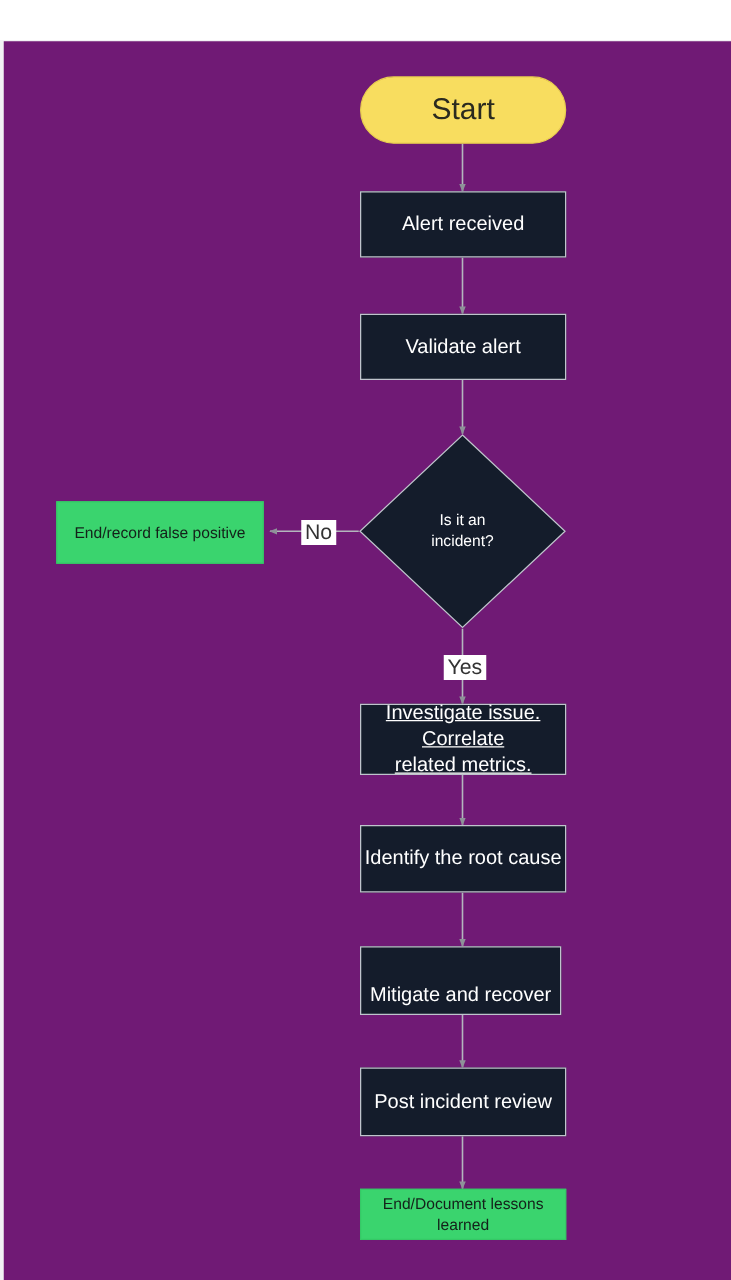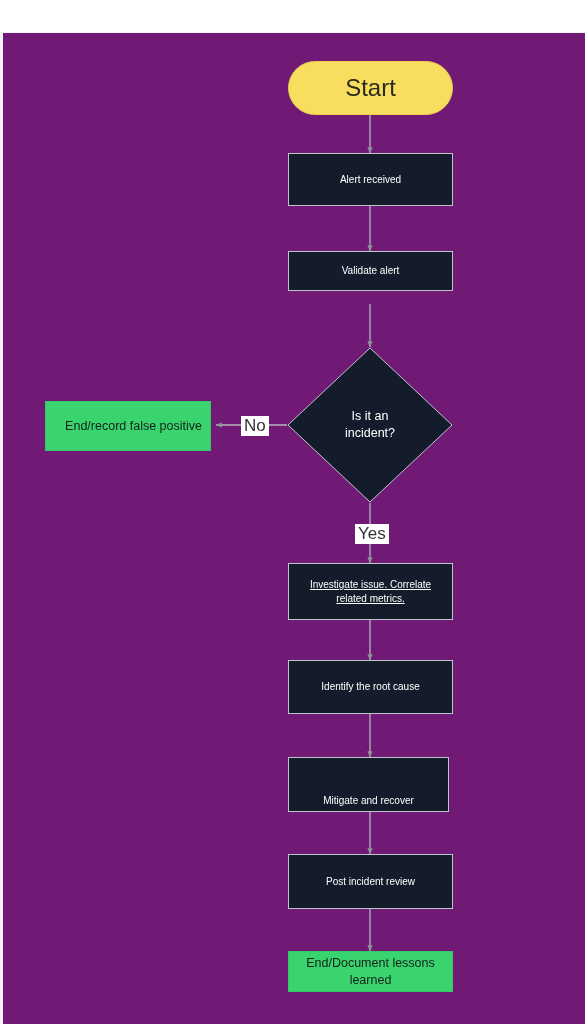--- a/index.html
+++ b/index.html
@@ -37,21 +37,21 @@
     display: flex;
     align-items: center;
     justify-content: center;
     text-align: center;
     line-height: 1.32;
   }
   .node-process {
     background: #141c2b;
     color: #ffffff;
     border: 1px solid #bfc4cc;
-    font-size: 10px;
+    font-size: 16px;
     padding: 4px 2px;
   }
   .node-start {
     background: #f8dd5f;
     color: #2a2a1f;
     border-radius: 27px;
     font-size: 24px;
     border: 1px solid #e8cd4f;
   }
   .node-terminal {
@@ -115,35 +115,35 @@
   </svg>
 
   <div class="node node-start" style="left:285px; top:28px; width:165px; height:54px;">
     <span>Start</span>
   </div>
 
   <div class="node node-process" style="left:285px; top:120px; width:165px; height:53px;">
     <span>Alert received</span>
   </div>
 
-  <div class="node node-process" style="left:285px; top:218px; width:165px; height:40px;">
+  <div class="node node-process" style="left:285px; top:218px; width:165px; height:53px;">
     <span>Validate alert</span>
   </div>
 
   <div class="node node-decision" style="left:284px; top:314px;">
     <svg class="decision-shape" viewBox="0 0 166 156" xmlns="http://www.w3.org/2000/svg" preserveAspectRatio="none">
       <polygon points="83,1 165,78 83,155 1,78" fill="#141c2b" stroke="#bfc4cc" stroke-width="1"></polygon>
     </svg>
     <div class="decision-label">
       <div>Is it an</div>
       <div>incident?</div>
     </div>
   </div>
 
-  <div class="node node-terminal" style="left:42px; top:368px; width:166px; height:50px;justify-content:flex-end;">
+  <div class="node node-terminal" style="left:42px; top:368px; width:166px; height:50px;">
     <span>End/record false positive</span>
   </div>
 
   <div class="edge-label" style="left:238px; top:383px;">
     <span>No</span>
   </div>
 
   <div class="edge-label" style="left:352px; top:491px;">
     <span>Yes</span>
   </div>

